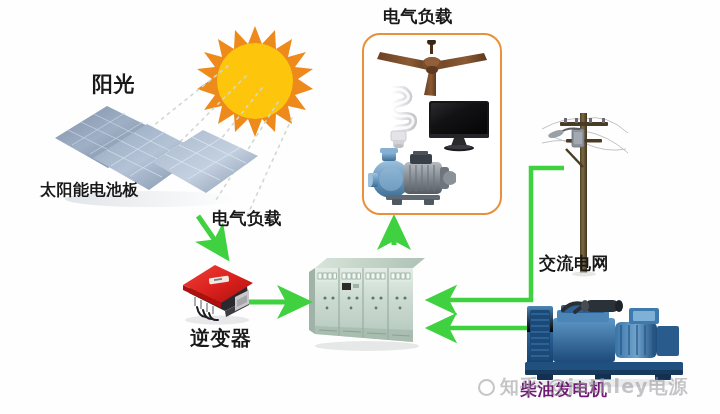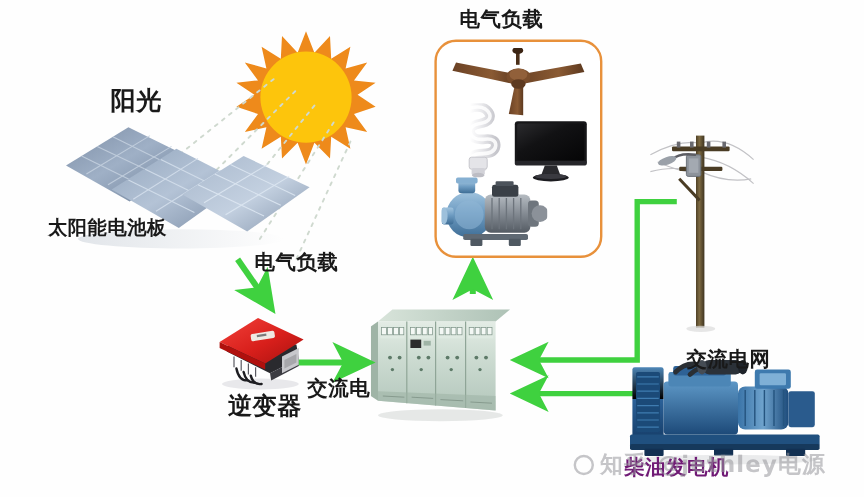--- a/index.html
+++ b/index.html
@@ -548,25 +548,24 @@
   </div>
 
   <div class="lbl" style="left:92px;  top:70px;  font-size:21px;">阳光</div>
 
   <div class="lbl" style="left:40px;  top:180px; font-size:16px;">太阳能电池板</div>
 
   <div class="lbl" style="left:212px; top:207px; font-size:17px;">电气负载</div>
 
   <div class="lbl" style="left:190px; top:325px; font-size:20px;">逆变器</div>
 
-  <div class="lbl" style="left:256px; top:312px; font-size:17px;">交流电</div>
 
   <div class="lbl" style="left:383px; top:5px;   font-size:17px;">电气负载</div>
 
-  <div class="lbl" style="left:572px; top:252px; font-size:17px;margin-top:36px;">交流电网</div>
+  <div class="lbl" style="left:539px; top:252px; font-size:17px;">交流电网</div>
 
   <div class="lbl" style="left:520px; top:378px; font-size:17px; color:#701a75;">柴油发电机</div>
 
   <div id="watermark">
     <span class="wm-logo"></span>
     <span>知乎 @jethley电源</span>
   </div>
 
 </div>
 

